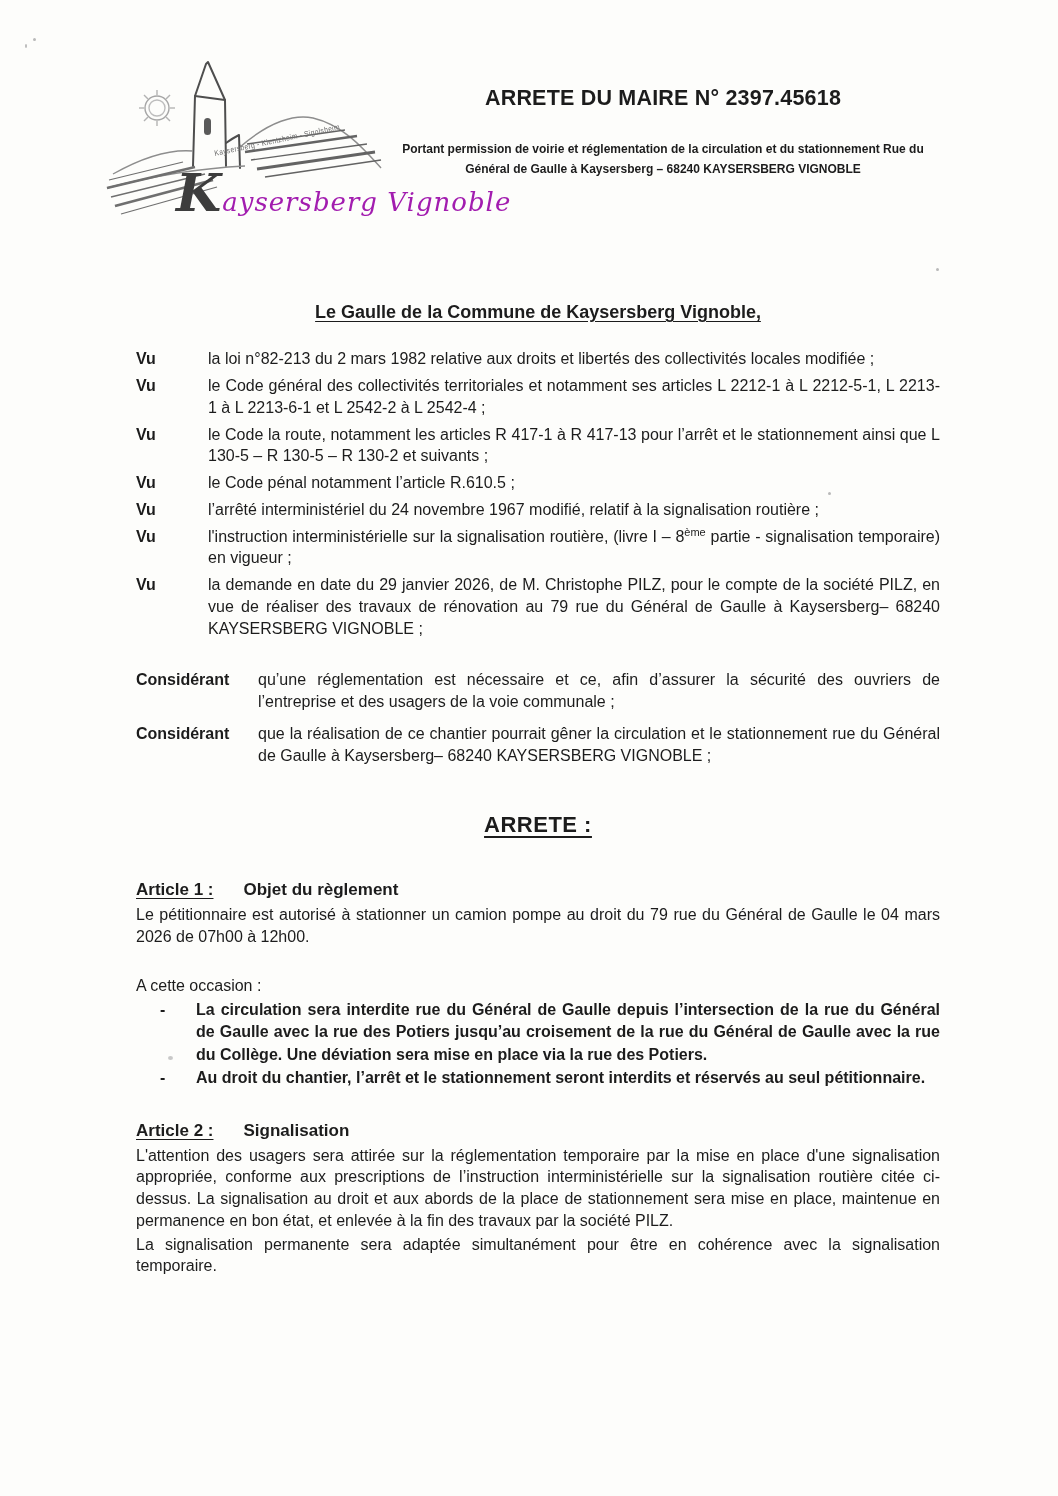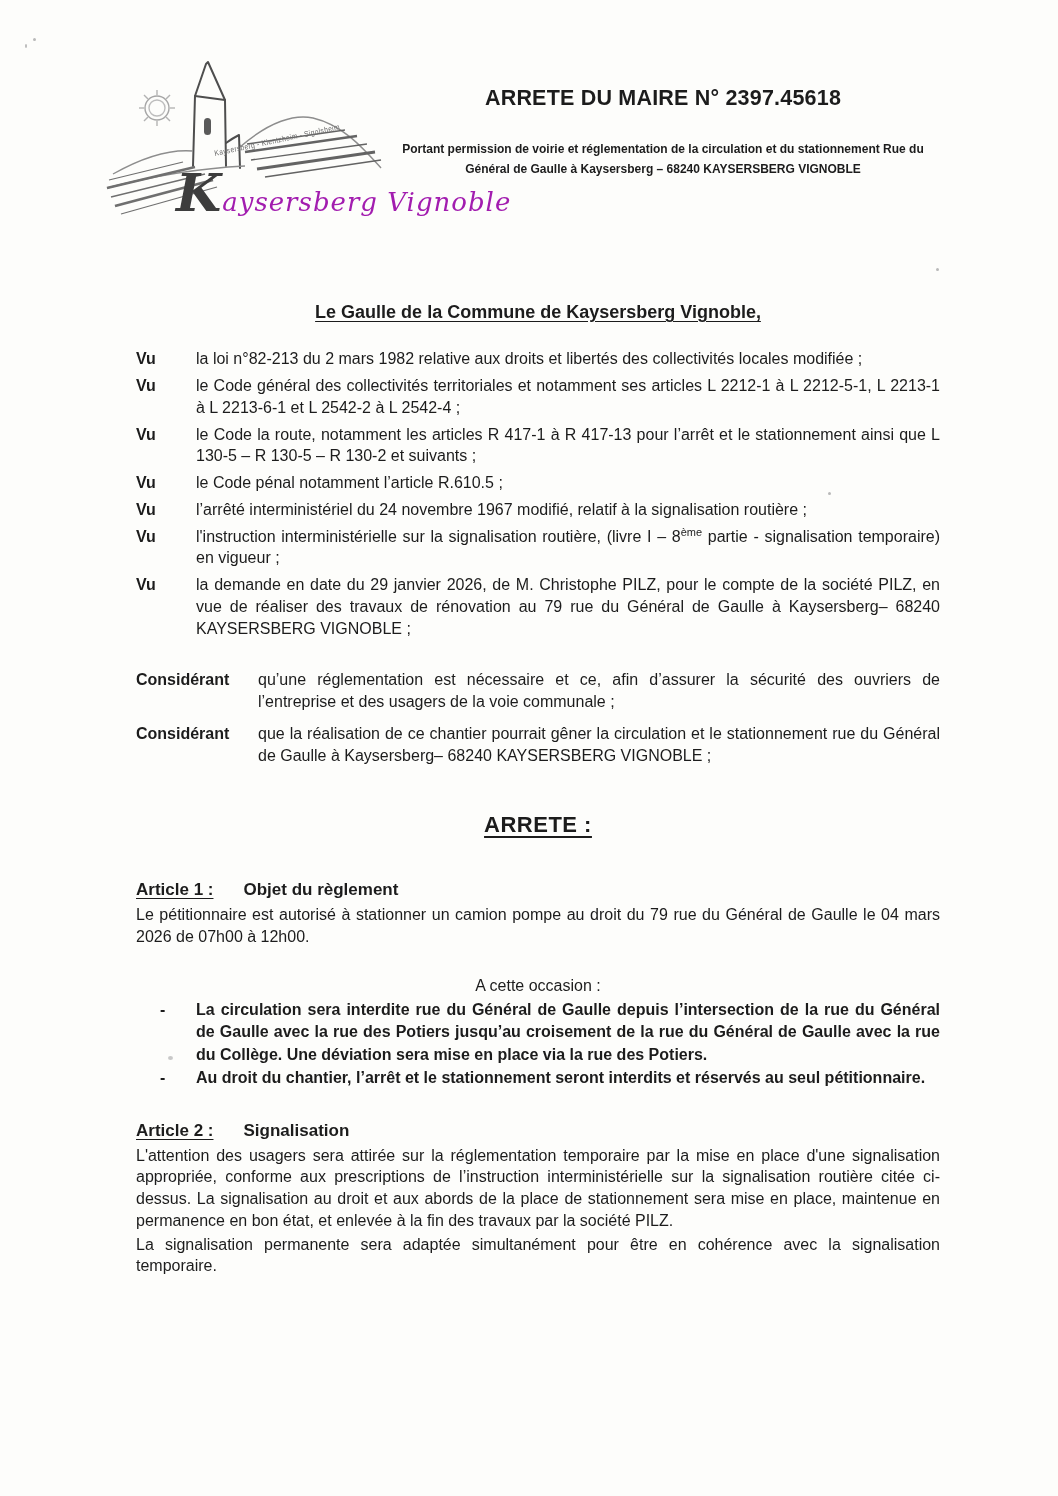--- a/index.html
+++ b/index.html
@@ -32,42 +32,42 @@
   }
   .doc-number { font-size:21.5px; font-weight:bold; letter-spacing:.2px; }
   .doc-subtitle { margin-top:27px; font-size:12px; font-weight:bold; line-height:1.62; }
   
   .content { margin:0 118px 0 136px; width:804px; }
   .opening {
     text-align:center; font-size:18px; font-weight:bold;
     text-decoration:underline; text-underline-offset:3px;
     margin-top:38px; margin-bottom:24px;
   }
-  .vu-row { display:flex; margin-bottom:5px; }
+  .vu-row { display:flex; margin-bottom:5px;gap:12px; }
   .vu-row .lbl { width:60px; flex:0 0 60px; font-weight:bold; }
   .vu-row .txt { flex:1; text-align:justify; }
   sup.ord { font-size:11px; vertical-align:super; line-height:0; }
   .cons-block { margin-top:30px; }
   .cons-row { display:flex; margin-bottom:10px; }
   .cons-row .lbl { width:122px; flex:0 0 122px; font-weight:bold; }
   .cons-row .txt { flex:1; text-align:justify; }
   .arrete {
     text-align:center; font-size:22px; font-weight:bold;
     text-decoration:underline; text-underline-offset:4px;
     margin-top:44px; margin-bottom:38px; letter-spacing:.5px;
   }
   .article-head { font-size:17px; margin-bottom:3px; }
   .article-head .art-label {
     font-weight:bold; text-decoration:underline; text-underline-offset:3px;
     margin-right:30px;
     text-align:center;
   }
   .article-head .art-title { font-weight:bold; }
   .para { text-align:justify; }
-  .occasion-intro { margin-top:27px;text-align:center; }
+  .occasion-intro { margin-top:27px; }
   .bullets { margin-top:2px; }
   .bullet { display:flex; padding-left:24px; }
   .bullet .dash { width:36px; flex:0 0 36px; font-weight:bold; }
   .bullet .btxt { flex:1; text-align:justify; font-weight:bold; line-height:1.42; }
   .article2-block { margin-top:29px; }
   .article2-block .para { margin-top:2px; }
   
   .speck { position:absolute; background:#b9b9b9; border-radius:50%; }
   .s1 { left:33px; top:38px; width:3px; height:3px; }
   .s2 { left:25px; top:44px; width:2px; height:4px; }

